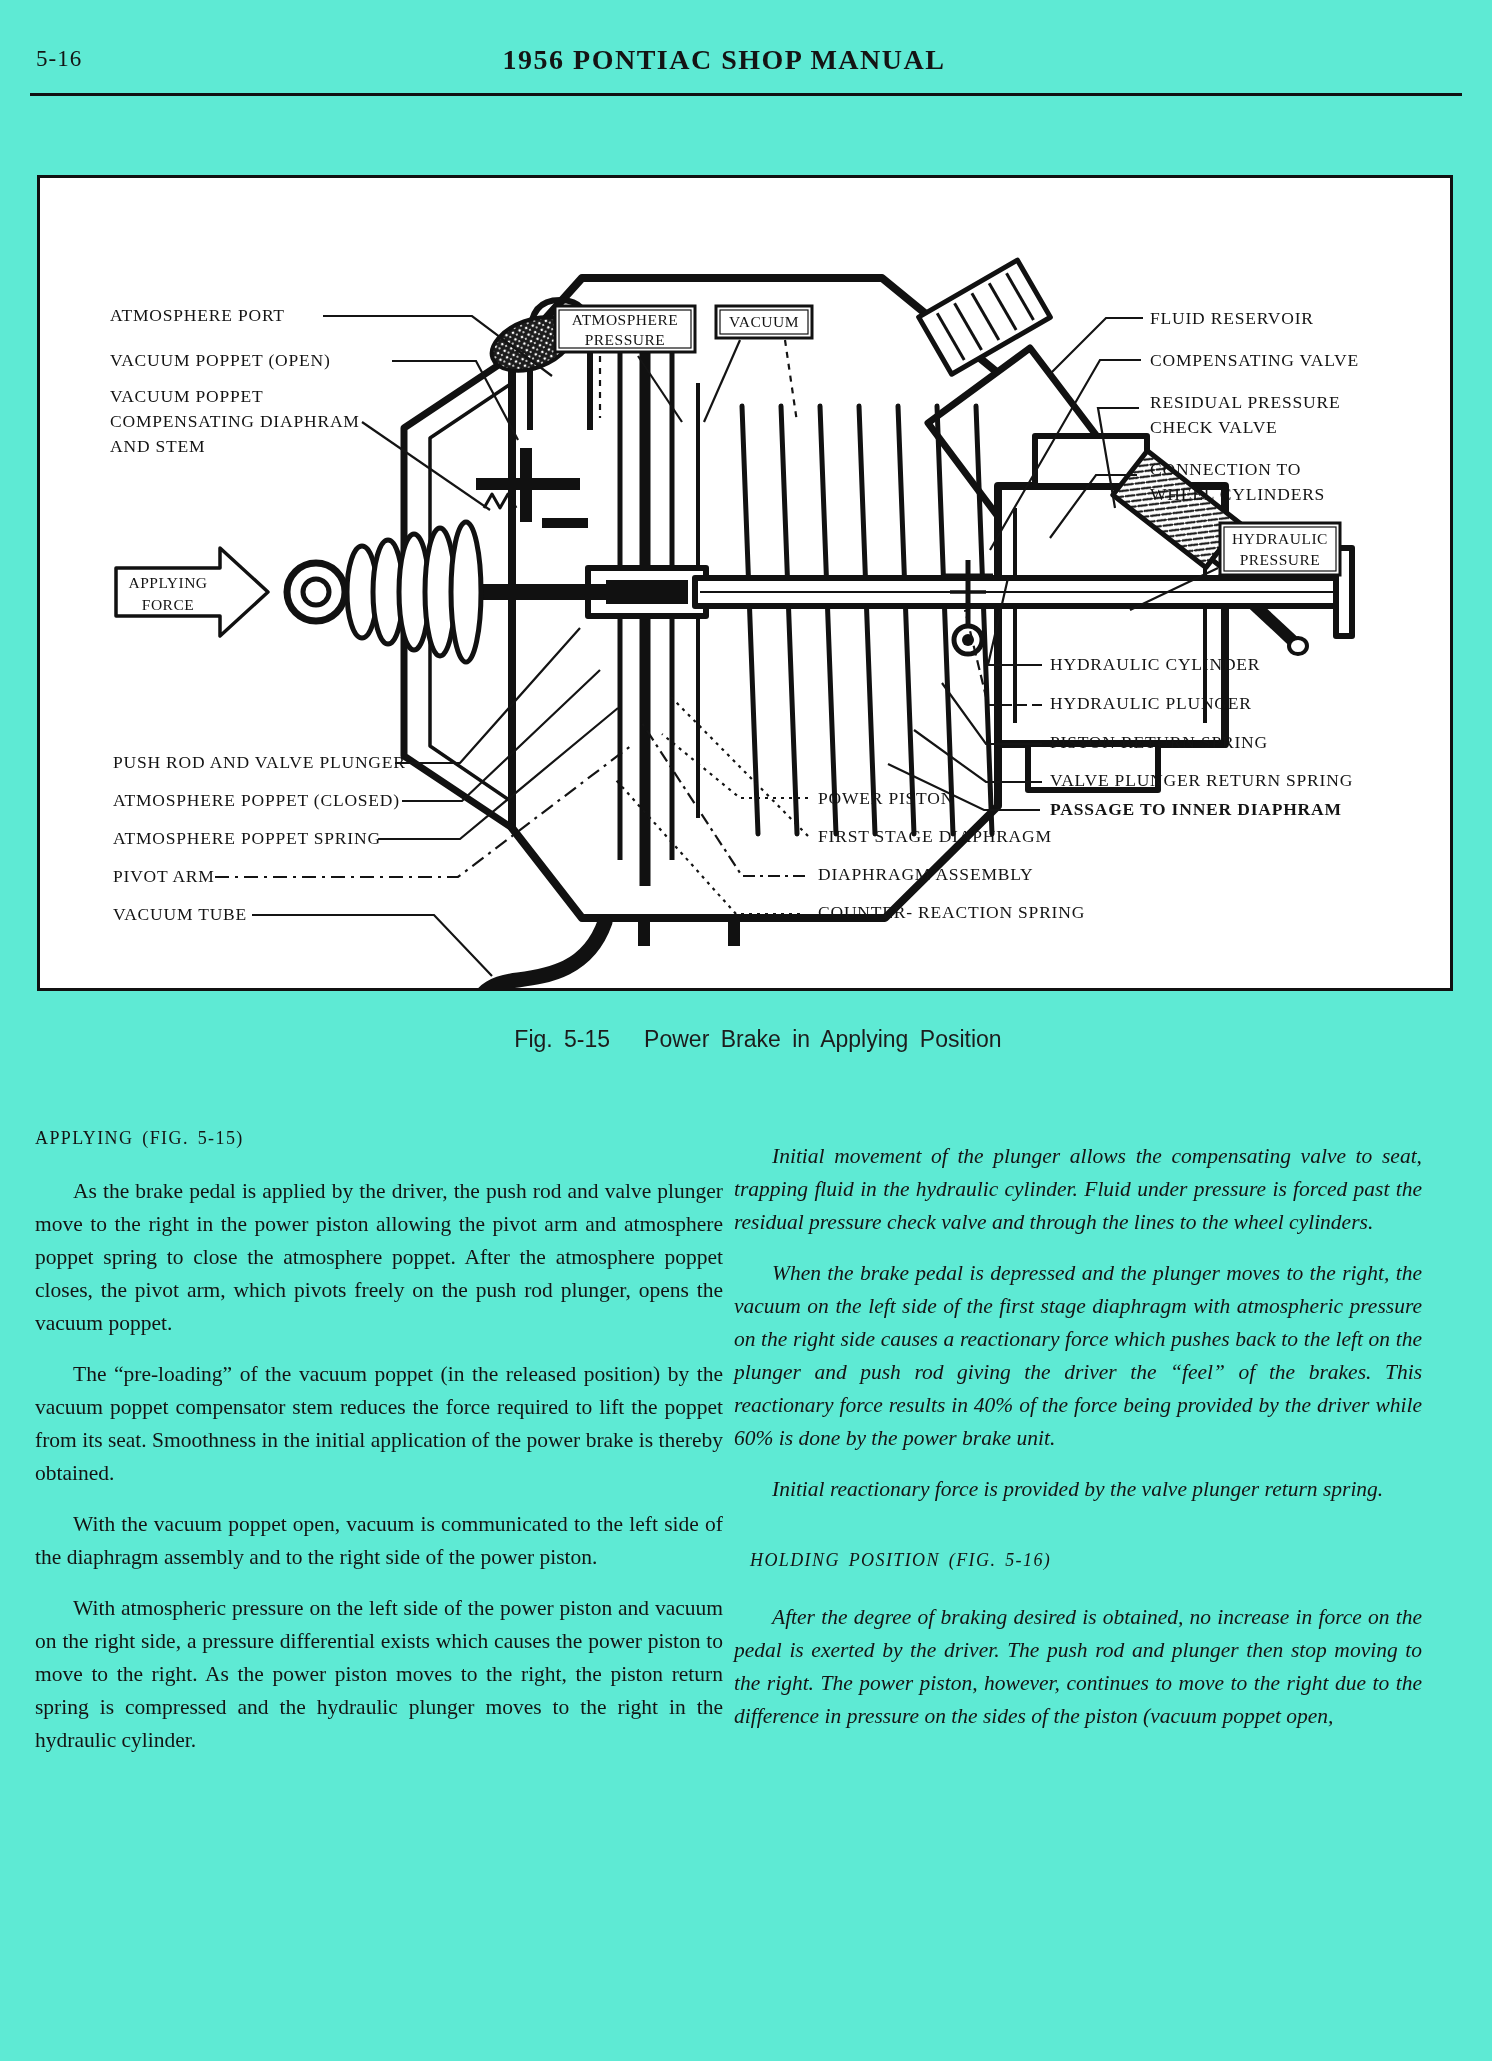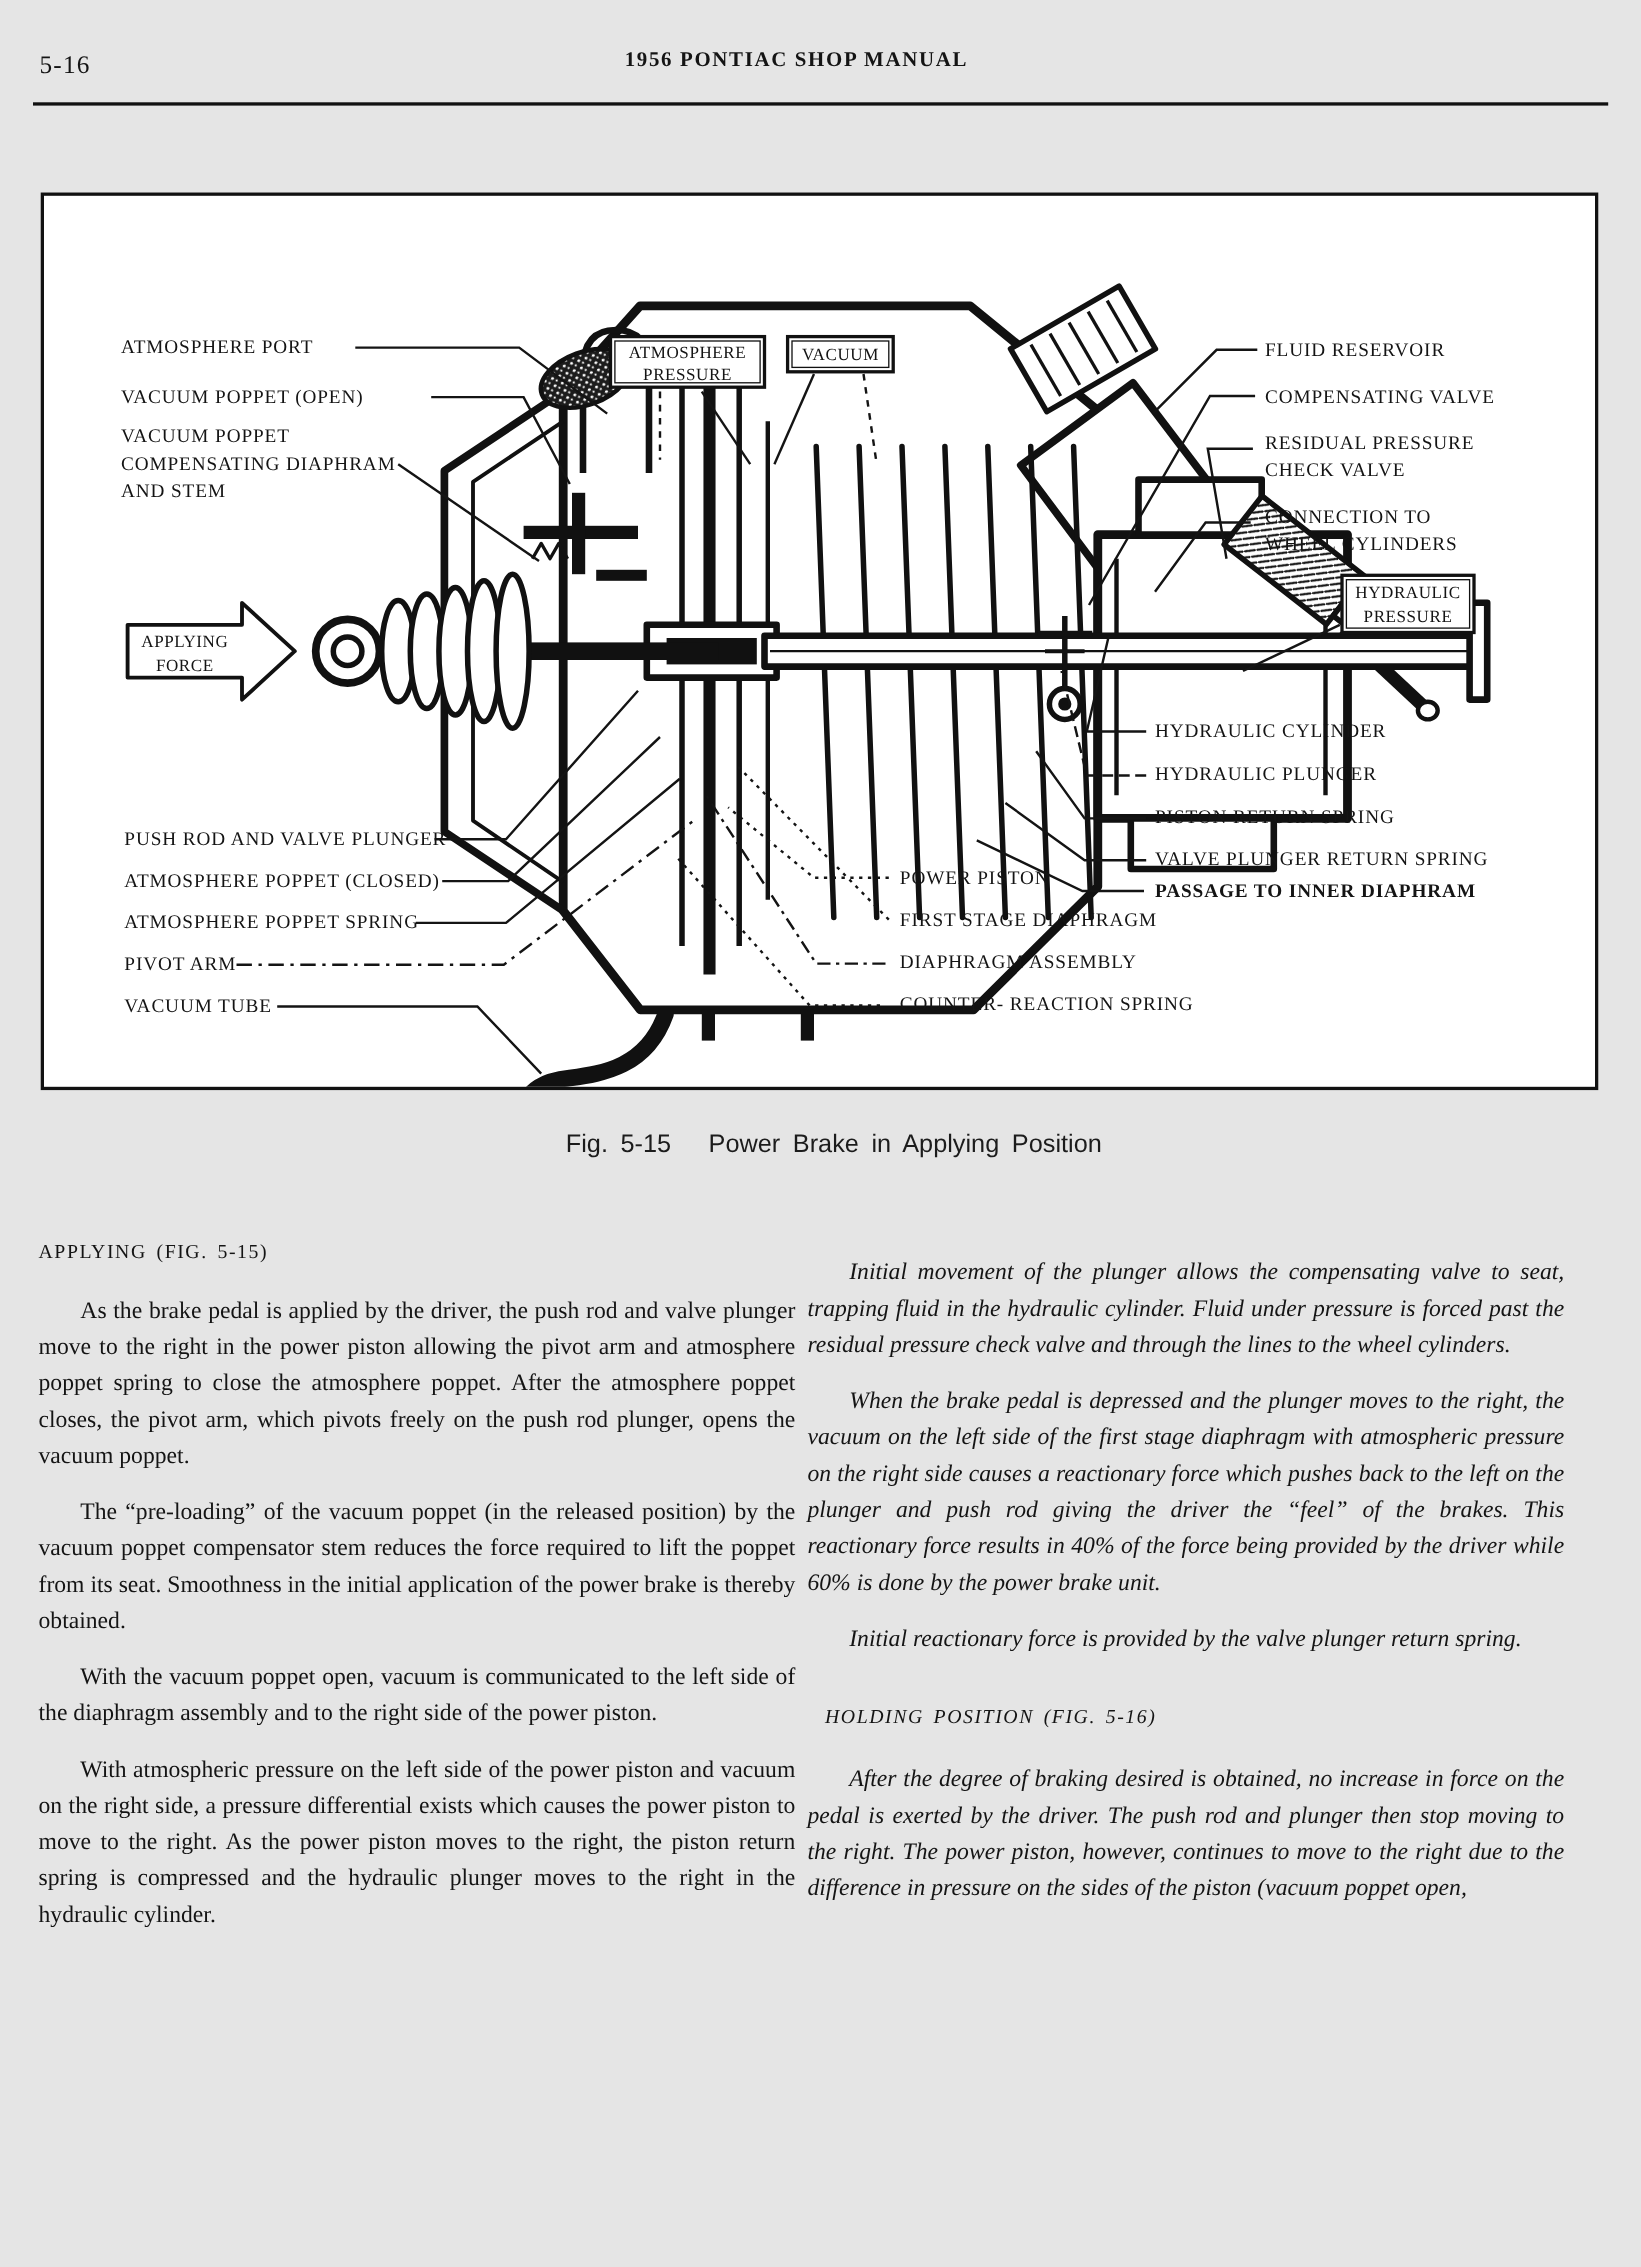--- a/index.html
+++ b/index.html
@@ -1,20 +1,20 @@
 <!DOCTYPE html>
 <html><head>
 <meta charset="utf-8">
 <style>
   html,body{margin:0;padding:0;background:#ffffff;}
-  #page{position:relative;width:1492px;height:2061px;background:#e5e5e5;overflow:hidden;
+  #page{position:relative;width:1492px;height:2061px;background:#5eead4;overflow:hidden;
         font-family:"Liberation Serif",serif;color:#141414;}
   
   #page-number{position:absolute;left:36px;top:46px;font-size:23px;letter-spacing:1px;}
-  #manual-title{position:absolute;left:0;right:44px;top:44px;text-align:center;font-size:19px;
+  #manual-title{position:absolute;left:0;right:44px;top:44px;text-align:center;font-size:28px;
         font-weight:bold;letter-spacing:1.5px;}
   #header-rule{position:absolute;left:30px;top:93px;width:1432px;height:3px;background:#111;}
   
   #figure-box{position:absolute;left:37px;top:175px;width:1410px;height:810px;border:3px solid #111;background:#fff;}
   #figure-box svg{position:absolute;left:0;top:0;}
   .fig-label{font-family:"Liberation Serif",serif;font-size:17.5px;fill:#141414;letter-spacing:0.8px;}
   .fig-label-bold{font-weight:bold;}
   .box-label{font-family:"Liberation Serif",serif;font-size:15.5px;fill:#141414;letter-spacing:0.5px;text-anchor:middle;}
   
   #caption{position:absolute;left:0;right:0;top:1026px;text-align:center;

